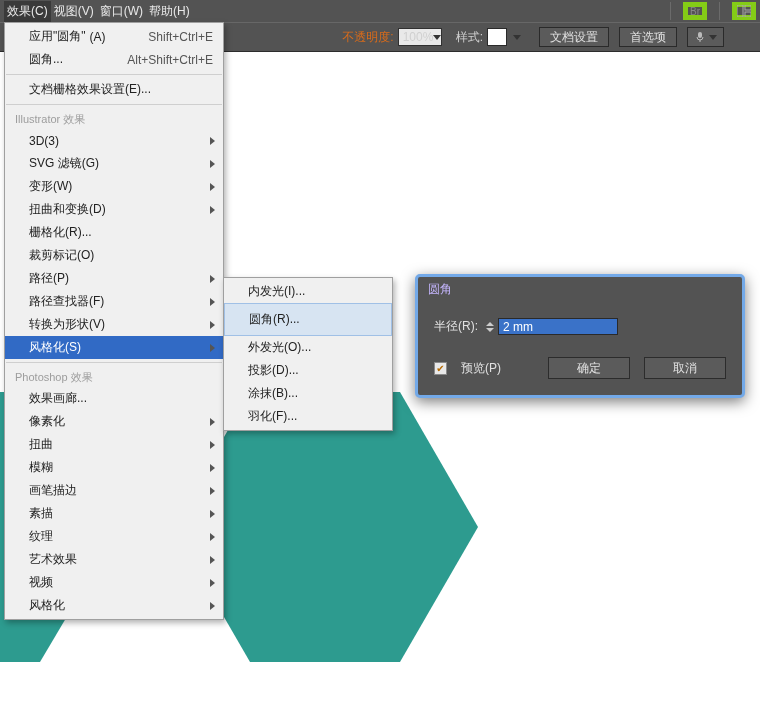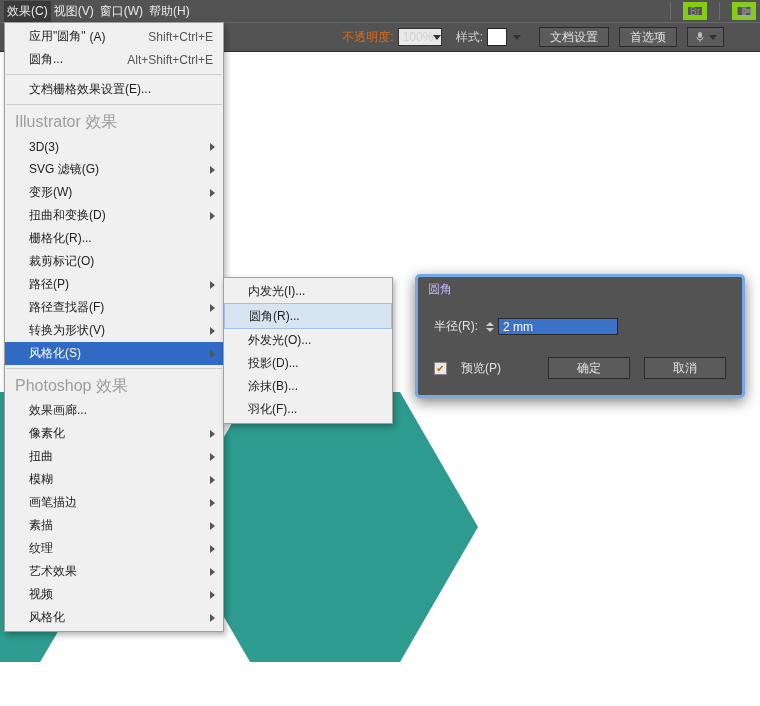--- a/index.html
+++ b/index.html
@@ -24,25 +24,25 @@
 
   .canvas { position: absolute; top: 52px; left: 0; right: 0; bottom: 0; background: #fff; }
   .hex { fill:#2d9b8f; }
 
   
   .menu-panel { position:absolute; left:4px; top:22px; width:220px; background:#f0f0f0; border:1px solid #9f9f9f; box-shadow:2px 3px 6px rgba(0,0,0,.3); z-index:10; padding:2px 0;}
   .menu-row { display:flex; align-items:center; height:23px; padding:0 10px 0 24px; color:#222; position:relative;}
   .menu-row.highlight { background:#316ac5; color:#fff; }
   .menu-row .shortcut { margin-left:auto; color:#555; }
   .menu-sep { height:1px; background:#cfcfcf; margin:3px 1px; }
-  .menu-header { color:#9d9d9d; padding:4px 10px 2px 10px; font-size:16px; }
+  .menu-header { color:#9d9d9d; padding:4px 10px 2px 10px; font-size:11px; }
   .arrow::after { content:""; position:absolute; right:8px; top:50%; transform:translateY(-50%); width:0; height:0; border-top:4px solid transparent; border-bottom:4px solid transparent; border-left:5px solid #555;}
 
   .submenu { position:absolute; left:223px; top:277px; width:170px; background:#f0f0f0; border:1px solid #9f9f9f; box-shadow:2px 3px 6px rgba(0,0,0,.3); z-index:11; padding:2px 0;}
-  .submenu .menu-row.hl { background:#d7e4f2; border:1px solid #a0c0e6; height:26px;}
+  .submenu .menu-row.hl { background:#d7e4f2; border:1px solid #a0c0e6; height:33px;}
 
   
   .dialog { position:absolute; left:415px; top:274px; width:330px; background:#535353; border:3px solid #73a9e8; border-radius:5px; box-shadow:0 4px 14px rgba(0,0,0,.5); z-index:20;}
   .dialog-title { padding:4px 10px 6px; color:#c4b5fd; font-size:12px;}
   .dialog-body { padding:14px 16px 16px; }
   .field-row { display:flex; align-items:center; gap:4px; margin-bottom:22px; }
   .field-label { color:#e0e0e0; }
   .stepper { display:flex; flex-direction:column; margin-left:4px;}
   .stepper div{width:0;height:0;border-left:4px solid transparent;border-right:4px solid transparent;}
   .stepper .up{border-bottom:4px solid #ccc;margin-bottom:2px;}

